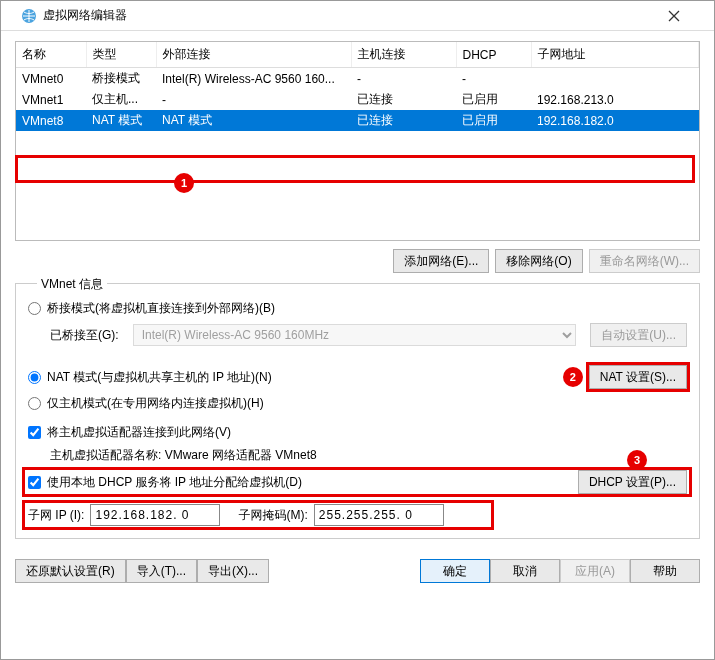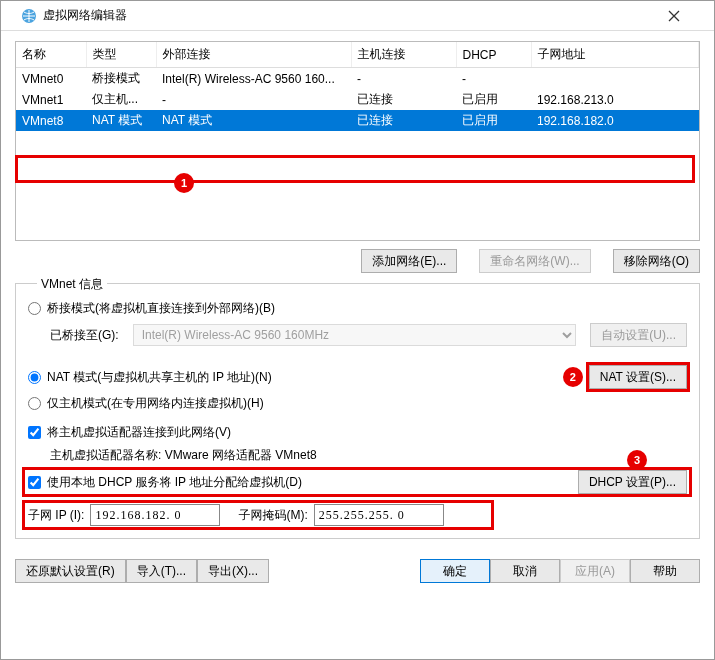--- a/index.html
+++ b/index.html
@@ -9,32 +9,32 @@
 .titlebar .title{flex:1}
 .titlebar .close{width:40px;height:28px;display:flex;align-items:center;justify-content:center;cursor:pointer}
 .content{padding:10px 14px}
 .grid{border:1px solid #bbb;height:200px;position:relative;background:#fff}
 .grid table{width:100%;border-collapse:collapse;table-layout:fixed}
 .grid th{text-align:left;font-weight:400;padding:4px 6px;border-bottom:1px solid #ddd;border-right:1px solid #eee;background:#fff;white-space:nowrap;overflow:hidden}
 .grid td{padding:2px 6px;white-space:nowrap;overflow:hidden}
 .grid tr.selected td{background:#0078d7;color:#fff}
 .annot-box-1{position:absolute;border:3px solid #e60000;pointer-events:none}
 .annot-badge{position:absolute;width:20px;height:20px;border-radius:50%;background:#e60000;color:#fff;display:flex;align-items:center;justify-content:center;font-weight:bold;font-size:11px;pointer-events:none}
-.btnrow{display:flex;justify-content:flex-end;gap:22px;margin-top:8px}
+.btnrow{display:flex;justify-content:flex-end;gap:6px;margin-top:8px}
 button{height:24px;padding:0 10px;background:#e9e9e9;border:1px solid #adadad;cursor:pointer;font-size:12px}
 button:disabled{color:#999;background:#f0f0f0;border-color:#ccc;cursor:default}
 .fieldset{border:1px solid #ccc;margin-top:10px;padding:10px 12px 12px;position:relative}
 .fieldset .legend{position:absolute;top:-8px;left:21px;background:#fff;padding:0 4px}
 .radio-row,.check-row{display:flex;align-items:center;margin:6px 0}
 .radio-row input,.check-row input{margin-right:6px}
 .indent{margin-left:22px;display:flex;align-items:center;gap:14px}
 .indent select{flex:1;height:22px;border:1px solid #ccc;background:#f5f5f5;color:#777;padding:0 4px}
 .row-flex{display:flex;align-items:center;justify-content:space-between;margin:6px 0}
 .ip-row{display:flex;align-items:center;gap:6px;margin-top:6px}
-.ip-row input{height:22px;border:1px solid #888;padding:0 4px;width:130px;font-family:Liberation Serif, serif;text-align:left;letter-spacing:1px}
+.ip-row input{height:22px;border:1px solid #888;padding:0 4px;width:130px;font-family:Liberation Sans, sans-serif;text-align:left;letter-spacing:1px}
 .ip-row label{white-space:nowrap}
 .bottom-bar{display:flex;gap:0;padding:10px 14px;justify-content:flex-start;border-top:0}
 .bottom-bar .spacer{flex:1}
 .bottom-bar button{min-width:70px}
 button.primary{background:#e5f1fb;border-color:#0078d7}
 </style>
 </head>
 <body>
 
 <div class="titlebar">
@@ -99,22 +99,22 @@
             <td>192.168.182.0</td>
           </tr>
         </tbody>
     </table>
     <div class="annot-box-1" style="left:-1px;top:113px;width:680px;height:28px"></div>
     <div class="annot-badge" style="left:158px;top:131px">1</div>
   </div>
 
   <div class="btnrow">
     <button>添加网络(E)...</button>
+    <button>移除网络(O)</button>
     <button disabled="">重命名网络(W)...</button>
-    <button>移除网络(O)</button>
   </div>
 
   <div class="fieldset">
     <span class="legend">VMnet 信息</span>
 
     <div class="radio-row">
       <input type="radio" name="mode" style="">
       <label>桥接模式(将虚拟机直接连接到外部网络)(B)</label>
     </div>
     <div class="indent">

